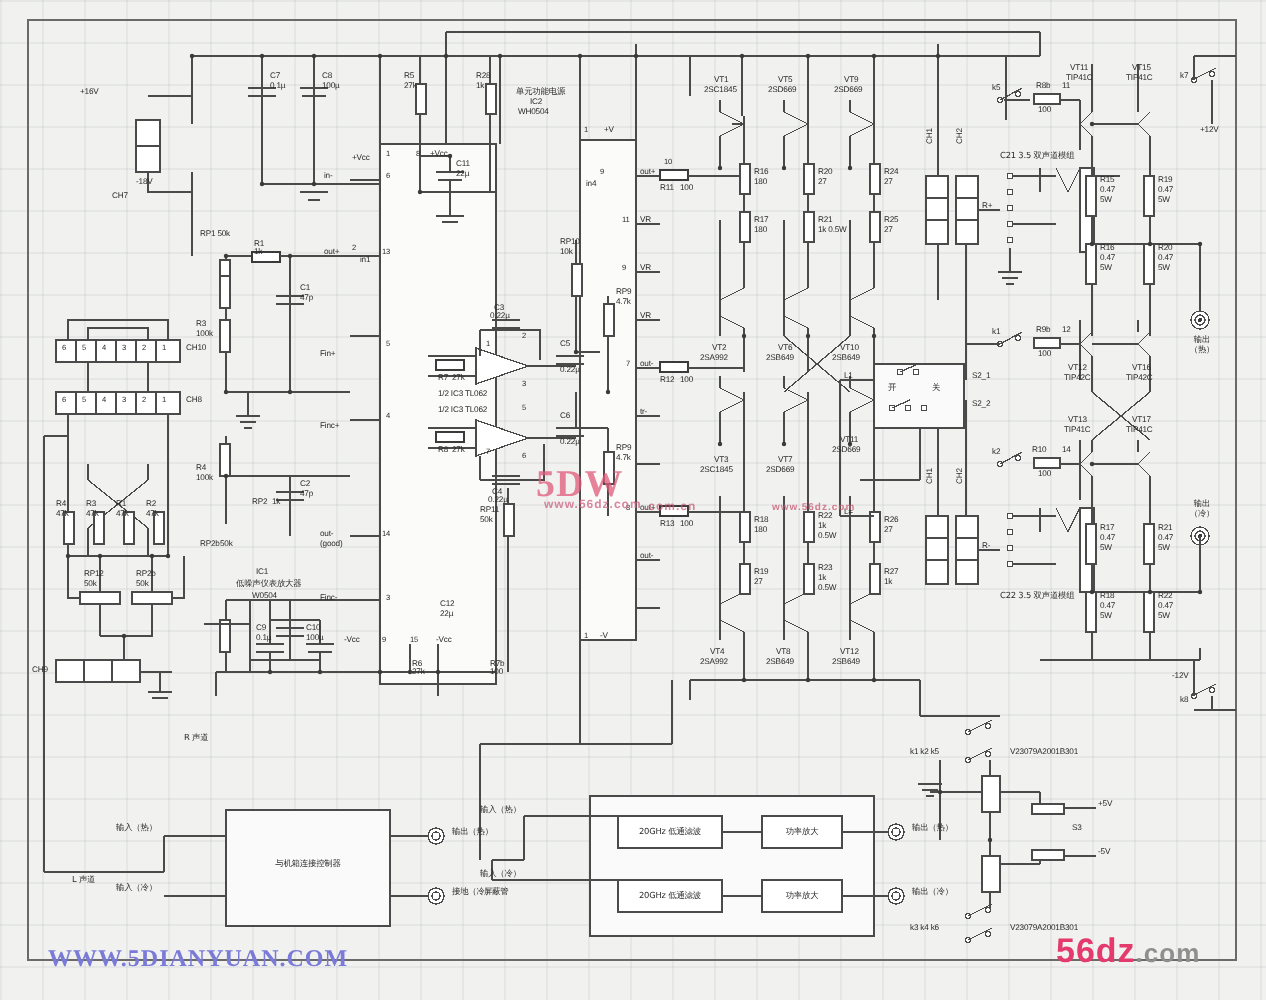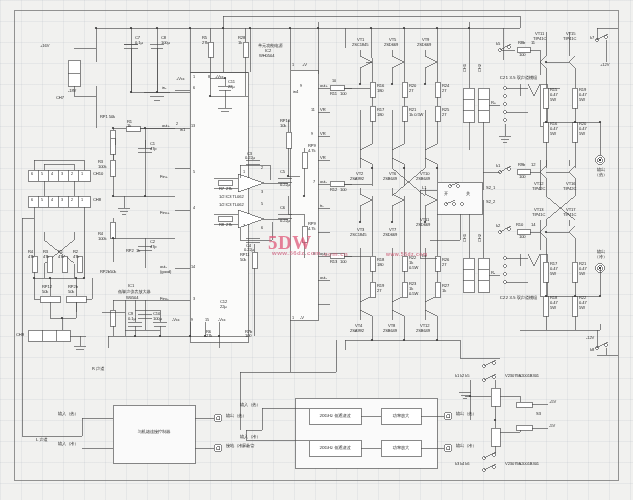--- a/index.html
+++ b/index.html
@@ -1001,17 +1001,19 @@
   <div class="lbl cn" style="left:242px;top:444px">屏蔽管</div>
   <div class="lbl cn" style="left:240px;top:403px">输入（热）</div>
   <div class="lbl cn" style="left:240px;top:435px">输入（冷）</div>
   <div class="lbl cn ctr" style="left:309px;top:414px;width:52px">20GHz 低通滤波</div>
   <div class="lbl cn ctr" style="left:309px;top:446px;width:52px">20GHz 低通滤波</div>
   <div class="lbl cn ctr" style="left:381px;top:414px;width:40px">功率放大</div>
   <div class="lbl cn ctr" style="left:381px;top:446px;width:40px">功率放大</div>
   <div class="lbl cn" style="left:456px;top:412px">输出（热）</div>
   <div class="lbl cn" style="left:456px;top:444px">输出（冷）</div>
 
+  <div class="wm" id="wm-left2">WWW.5DIANYUAN.COM</div>
   <div class="wm" id="wm-mid">5DW</div>
   <div class="wm" id="wm-mid2">www.56dz.com</div>
   <div class="wm" id="wm-tr">www.56dz.com</div>
   <div class="wm" id="wm-botleft">.com.cn</div>
+  <div class="wm" id="wm-right"><span>56dz</span><span class="dom">.com</span></div>
 </div>
 
 </body></html>

